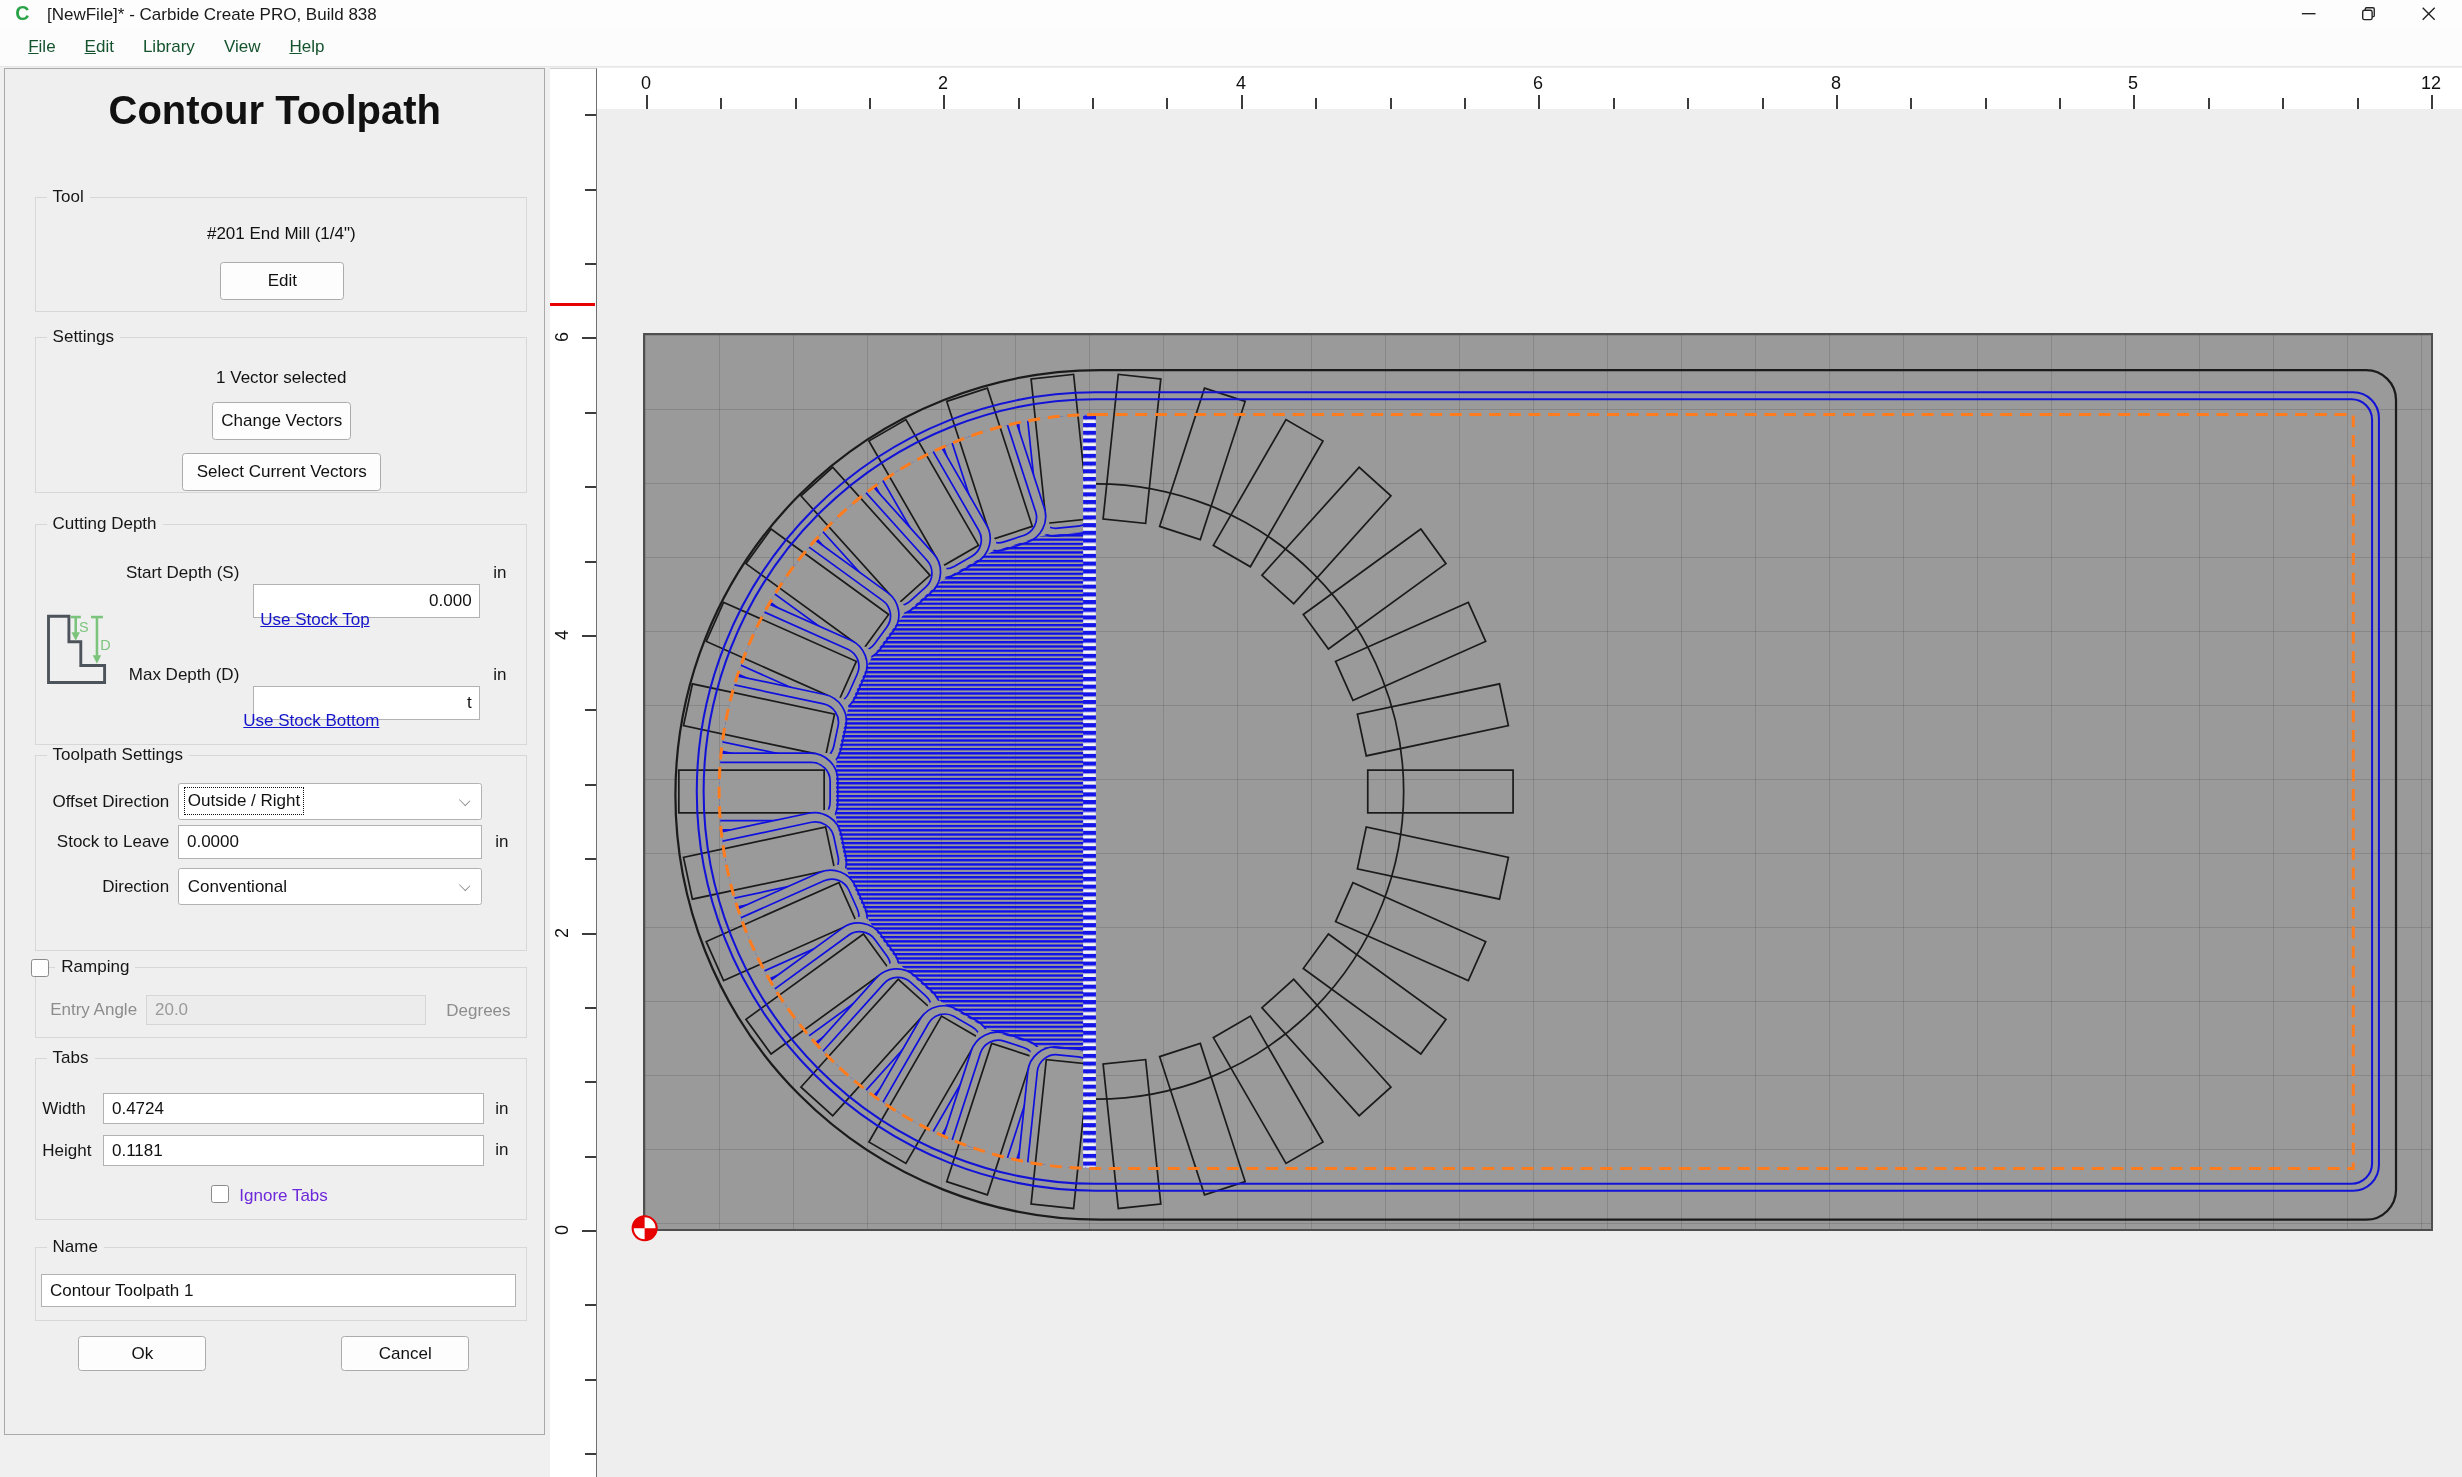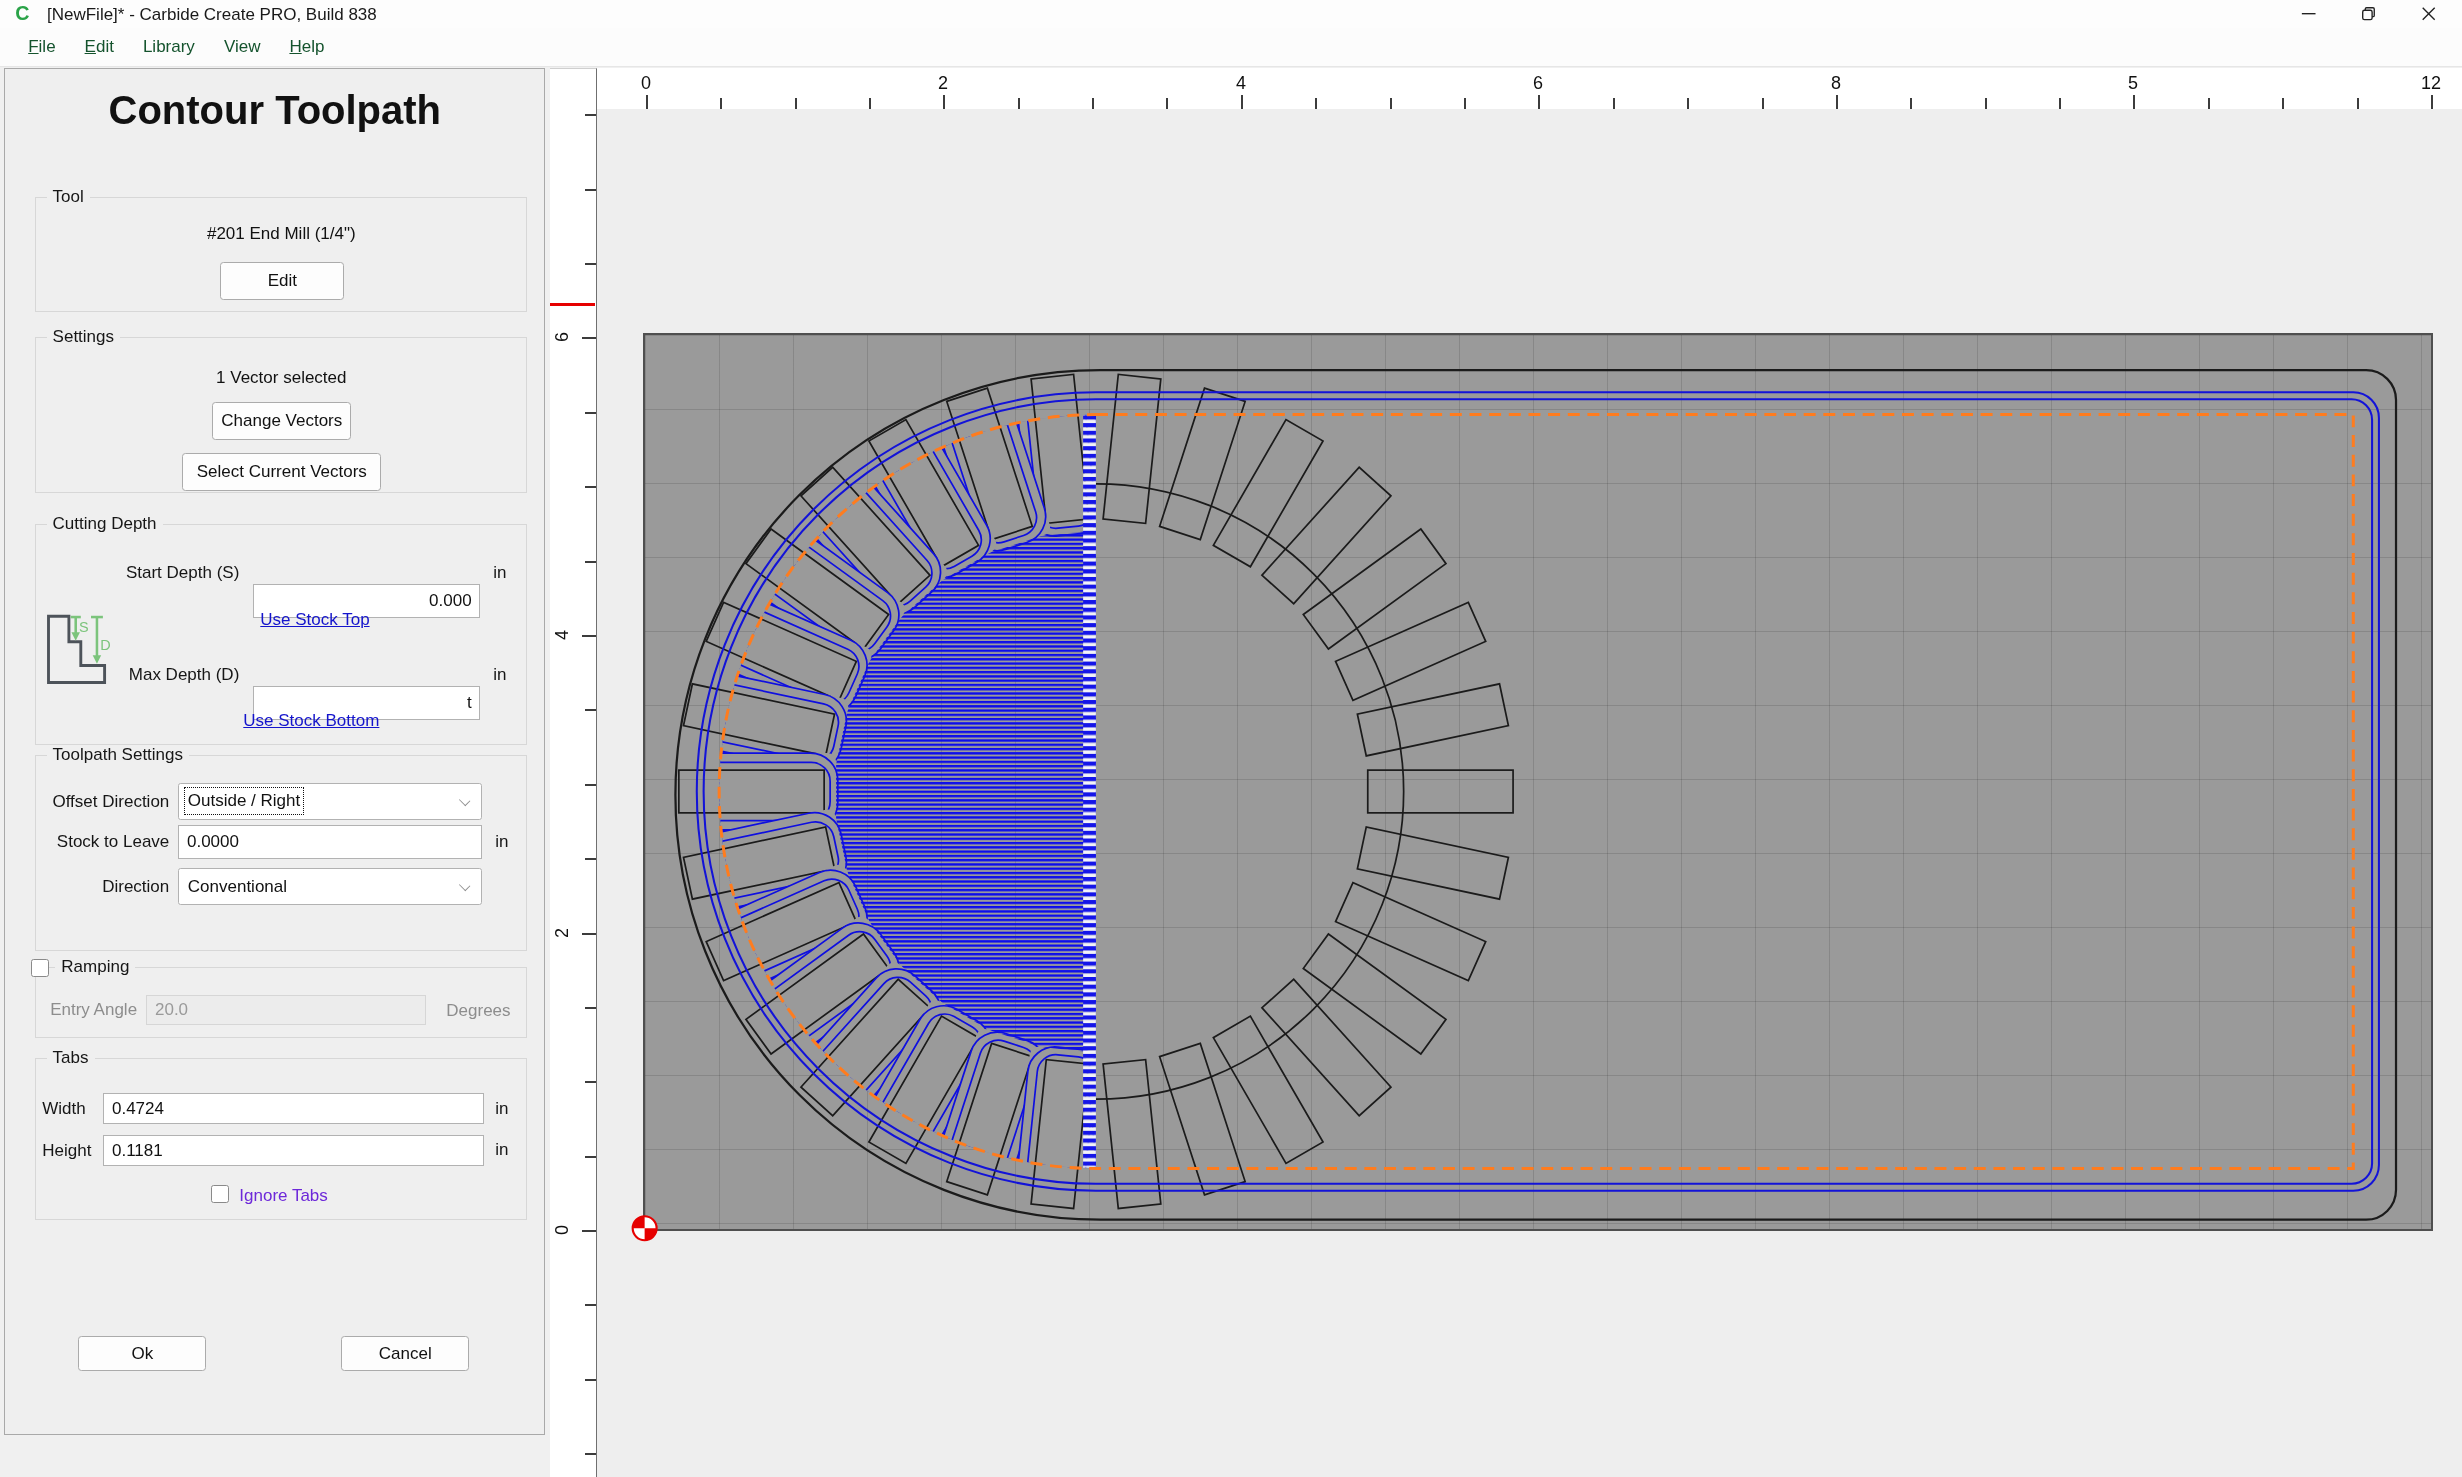--- a/index.html
+++ b/index.html
@@ -159,20 +159,24 @@
     <div class="field-label" style="left:6px; top:34px; width:53px; text-align:left; line-height:31px;">Width</div>
     <input class="txt" style="left: 67px; top: 34px; width: 381px; height: 31px;" value="0.4724">
     <div class="unit" style="left:459px; top:32.5px;">in</div>
     <div class="field-label" style="left:6px; top:76px; width:53px; text-align:left; line-height:31px;">Height</div>
     <input class="txt" style="left: 67px; top: 76px; width: 381px; height: 31px;" value="0.1181">
     <div class="unit" style="left:459px; top:74px;">in</div>
     <span class="checkbox" style="left:175px; top:126px;"></span>
     <div class="cb-label" style="left:203px; top:127px;">Ignore Tabs</div>
   </div>
 
+  <div class="groupbox" style="top:1178px; height:74px;">
+    <span class="groupbox-label">Name</span>
+    <input class="txt" style="left: 5.1px; top: 26px; width: 475px; height: 33px;" value="Contour Toolpath 1">
+  </div>
 
   <div class="btn" style="left:73px; top:1267px; width:128px; height:35px;">Ok</div>
   <div class="btn" style="left:336px; top:1267px; width:128px; height:35px;">Cancel</div>
 </div>
 
 <div class="h-ruler" id="hruler">
     <div class="htick" style="left: 21.4px; height: 11px;"></div>
     <div class="htick" style="left: 96px; height: 14.5px;"></div>
     <div class="htick" style="left: 170px; height: 11px;"></div>
     <div class="htick" style="left: 245px; height: 11px;"></div>

